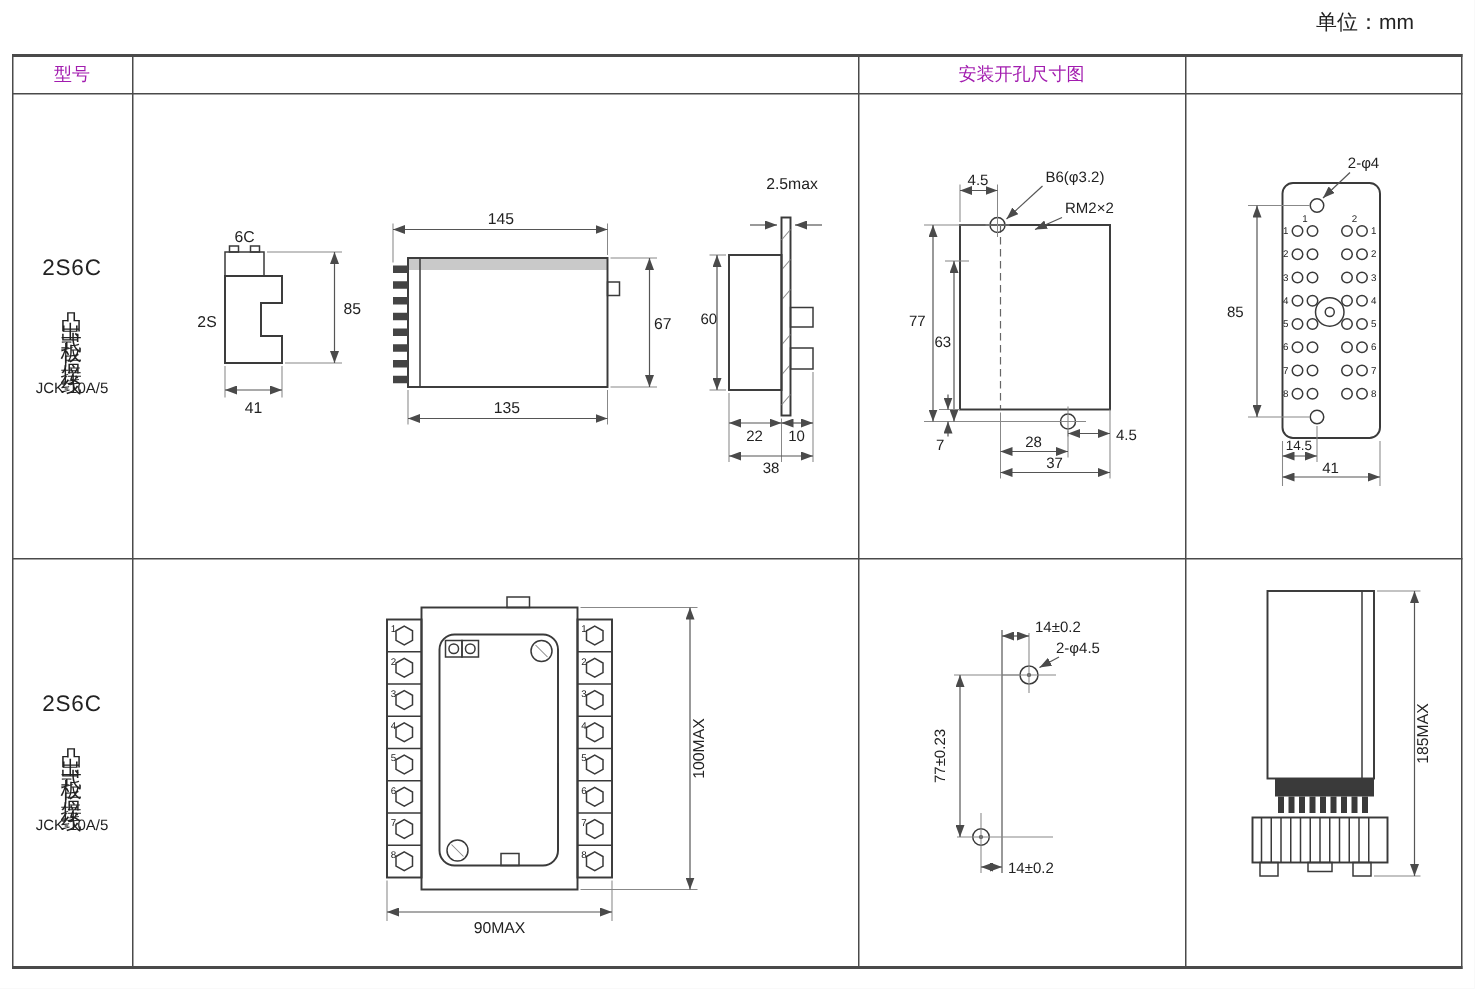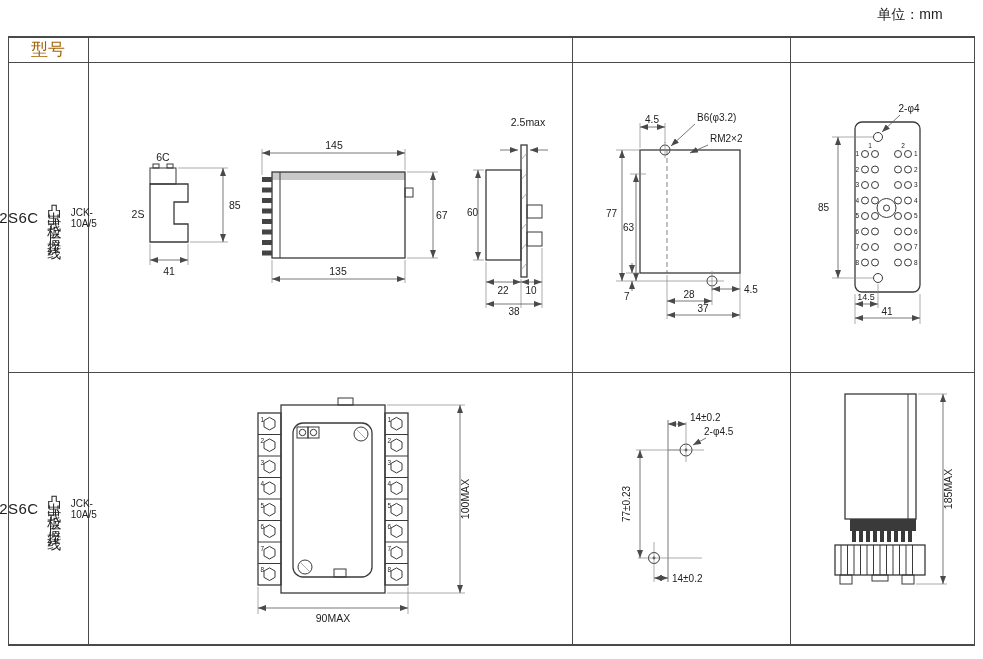--- a/index.html
+++ b/index.html
@@ -1,23 +1,23 @@
 <!DOCTYPE html>
 <html><head>
 <meta charset="utf-8">
 <style>
   *{box-sizing:border-box}
   body{margin:0;background:#e8e8e8}
   .canvas{position:relative;width:983px;height:659px;background:#ffffff;
           font-family:"Liberation Sans","DejaVu Sans",sans-serif;color:#222;overflow:hidden}
   .line{position:absolute;background:#4a4a4a}
   .cell{position:absolute;display:flex;align-items:center;justify-content:center}
-  .th{font-size:17px;color:#a16207}
+  .th{font-size:12px;color:#a21caf}
   .unit{position:absolute;font-size:14px;color:#222}
-  .model-cell{flex-direction:row;gap:9px}
+  .model-cell{flex-direction:column;gap:9px}
   .model-name{font-size:15px;letter-spacing:.5px}
   .model-desc{writing-mode:vertical-rl;text-orientation:upright;font-size:14px;letter-spacing:7px;line-height:1}
   .model-code{font-size:10px}
   svg.draw{position:absolute;overflow:visible}
   .ol{fill:none;stroke:#3a3a3a;stroke-width:1.3}
   .ol2{fill:none;stroke:#3a3a3a;stroke-width:1}
   .dm{stroke:#555;stroke-width:.8;fill:none}
   .ex{stroke:#888;stroke-width:.7}
   .dsh{stroke:#666;stroke-width:.8;stroke-dasharray:5 3;fill:none}
   .t{font-size:10.5px;fill:#222}
@@ -46,20 +46,21 @@
   <div class="line" style="left:8px;top:62px;width:967px;height:1px"></div>
   <div class="line" style="left:8px;top:372px;width:967px;height:1px"></div>
   <div class="line" style="left:8px;top:644px;width:967px;height:2px"></div>
   <div class="line" style="left:8px;top:36px;width:1px;height:610px"></div>
   <div class="line" style="left:88px;top:36px;width:1px;height:610px"></div>
   <div class="line" style="left:572px;top:36px;width:1px;height:610px"></div>
   <div class="line" style="left:790px;top:36px;width:1px;height:610px"></div>
   <div class="line" style="left:974px;top:36px;width:1px;height:610px"></div>
 
   <div class="cell th" style="left:8px;top:37px;width:80px;height:25px">型号</div>
+  <div class="cell th" style="left:572px;top:37px;width:218px;height:25px">安装开孔尺寸图</div>
 
   <div class="cell model-cell" style="left:8px;top:63px;width:80px;height:309px">
     <div class="model-name">2S6C</div>
     <div class="model-desc">凸出式板后接线</div>
     <div class="model-code">JCK-10A/5</div>
   </div>
   <div class="cell model-cell" style="left:8px;top:373px;width:80px;height:271px">
     <div class="model-name">2S6C</div>
     <div class="model-desc">凸出式板后接线</div>
     <div class="model-code">JCK-10A/5</div>

